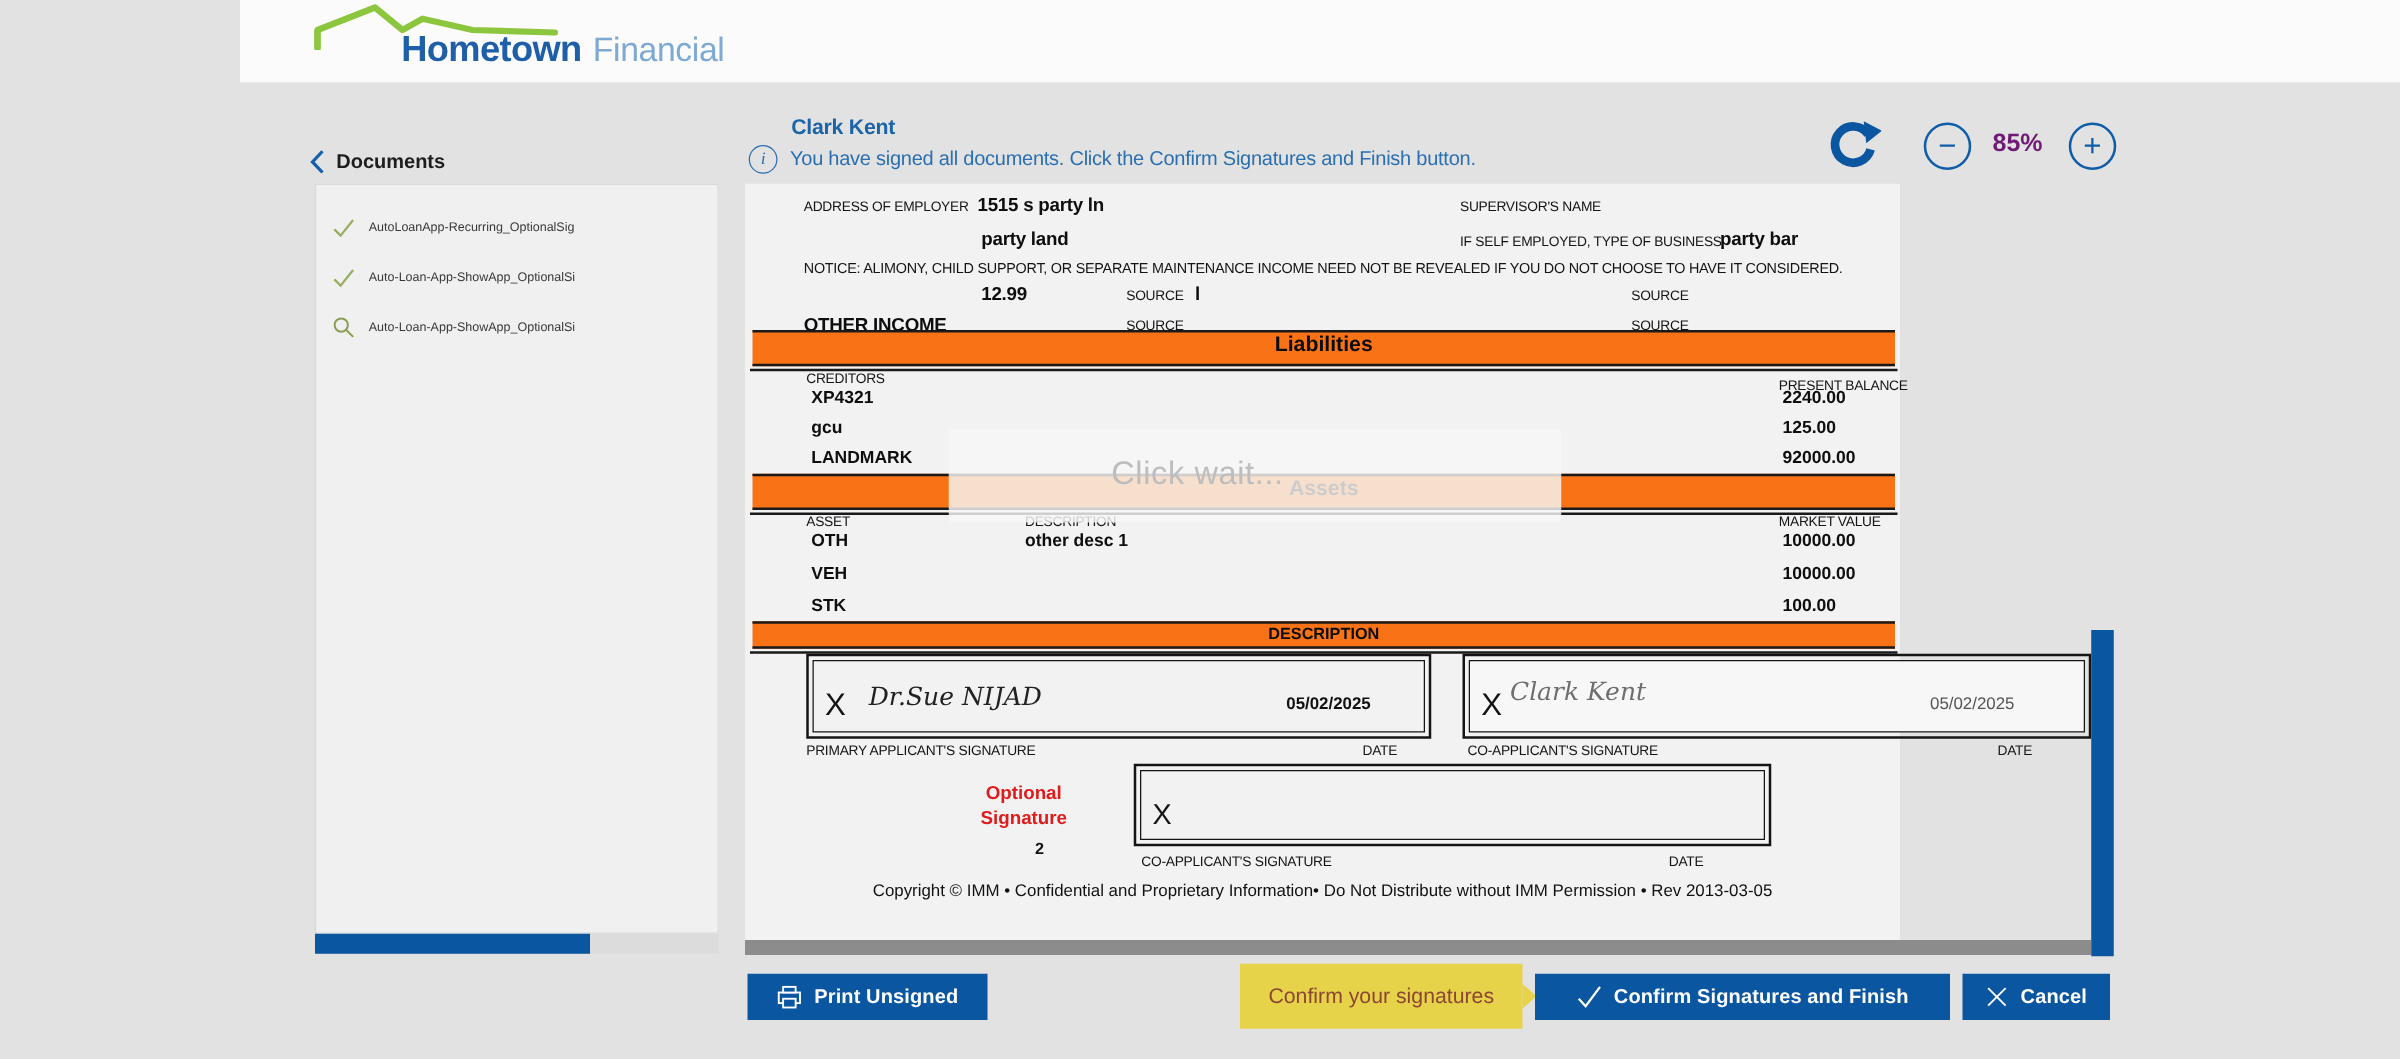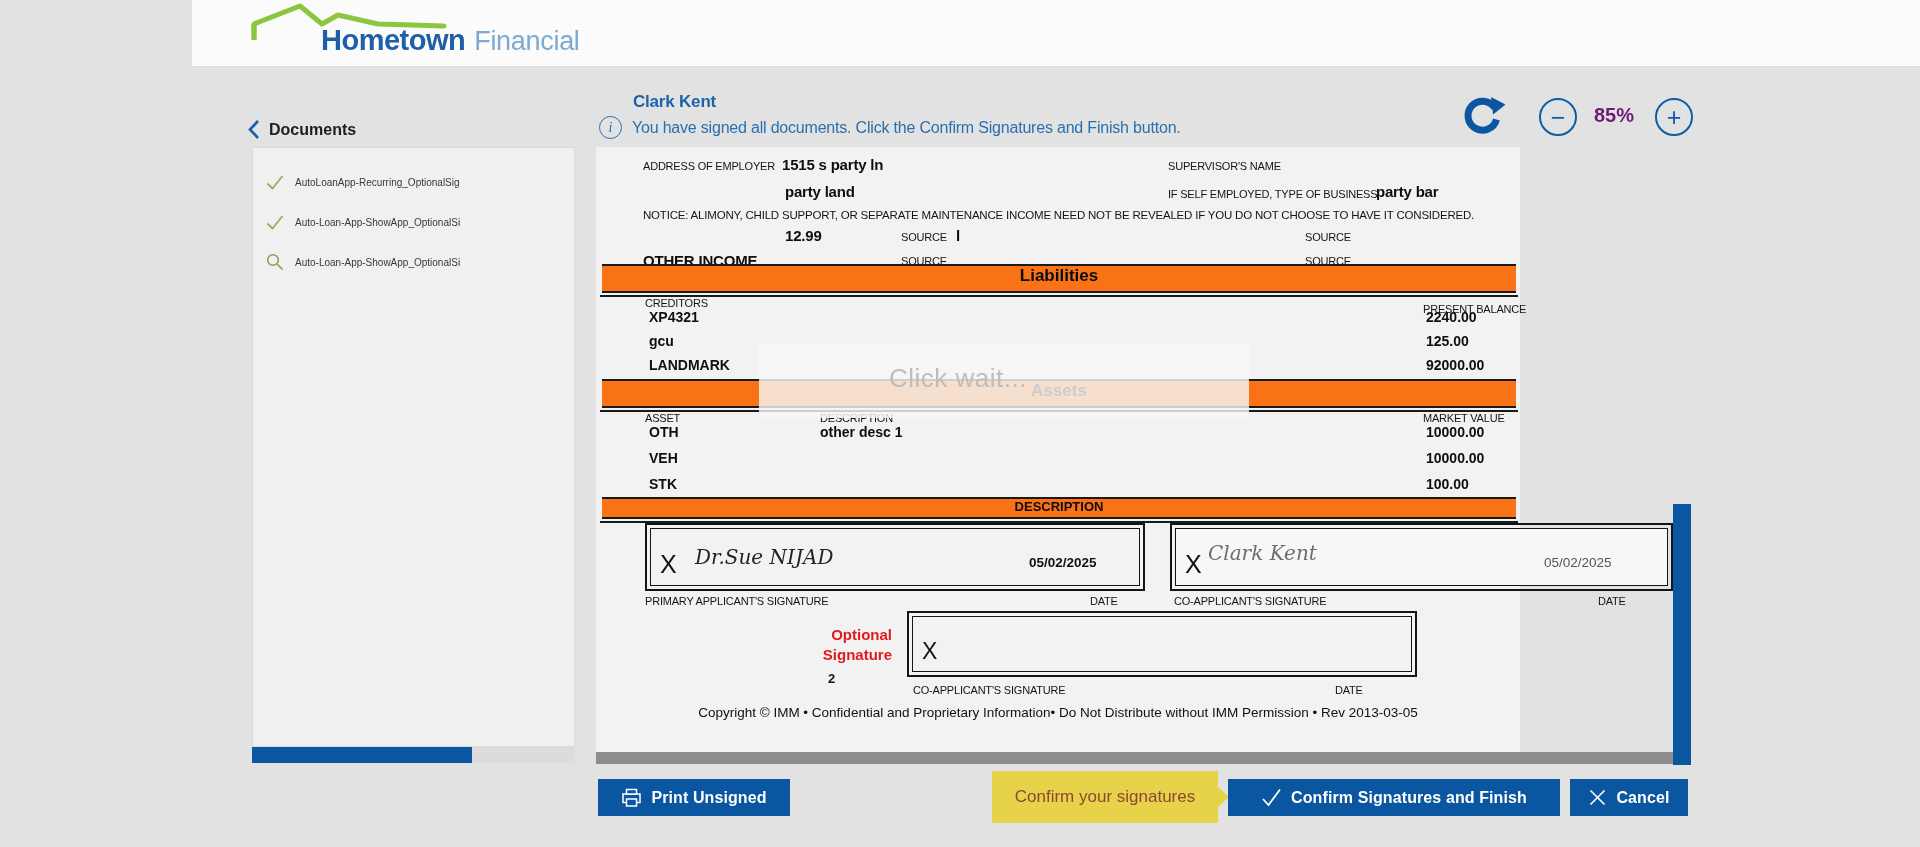--- a/index.html
+++ b/index.html
@@ -187,21 +187,21 @@
         <span class="script abs" style="left:32px;top:12px;color:#6e6e6e;">Clark Kent</span>
         <span class="abs" style="left:368px;top:26px;font-size:13.5px;color:#555;">05/02/2025</span>
       </div>
     </div>
 
     <div class="flbl" style="left:49px;top:448px;">PRIMARY APPLICANT'S SIGNATURE</div>
     <div class="flbl" style="left:494px;top:448px;">DATE</div>
     <div class="flbl" style="left:578px;top:448px;">CO-APPLICANT'S SIGNATURE</div>
     <div class="flbl" style="left:1002px;top:448px;">DATE</div>
 
-    <div class="abs" style="left:150px;top:478px;width:146px;text-align:right;font-size:15px;font-weight:700;color:#e01b1b;line-height:20px;">
+    <div class="abs" style="left:150px;top:478px;width:146px;text-align:center;font-size:15px;font-weight:700;color:#e01b1b;line-height:20px;">
       <div>Optional</div>
       <div>Signature</div>
     </div>
     <div class="abs" style="left:232px;top:524px;font-size:13px;font-weight:700;color:#141414;">2</div>
 
     <div class="sigbox" style="left:311px;top:464px;width:510px;height:66px;">
       <div class="sigbox-inner">
         <span class="xmark" style="font-size:23px;font-weight:400;">X</span>
       </div>
     </div>

